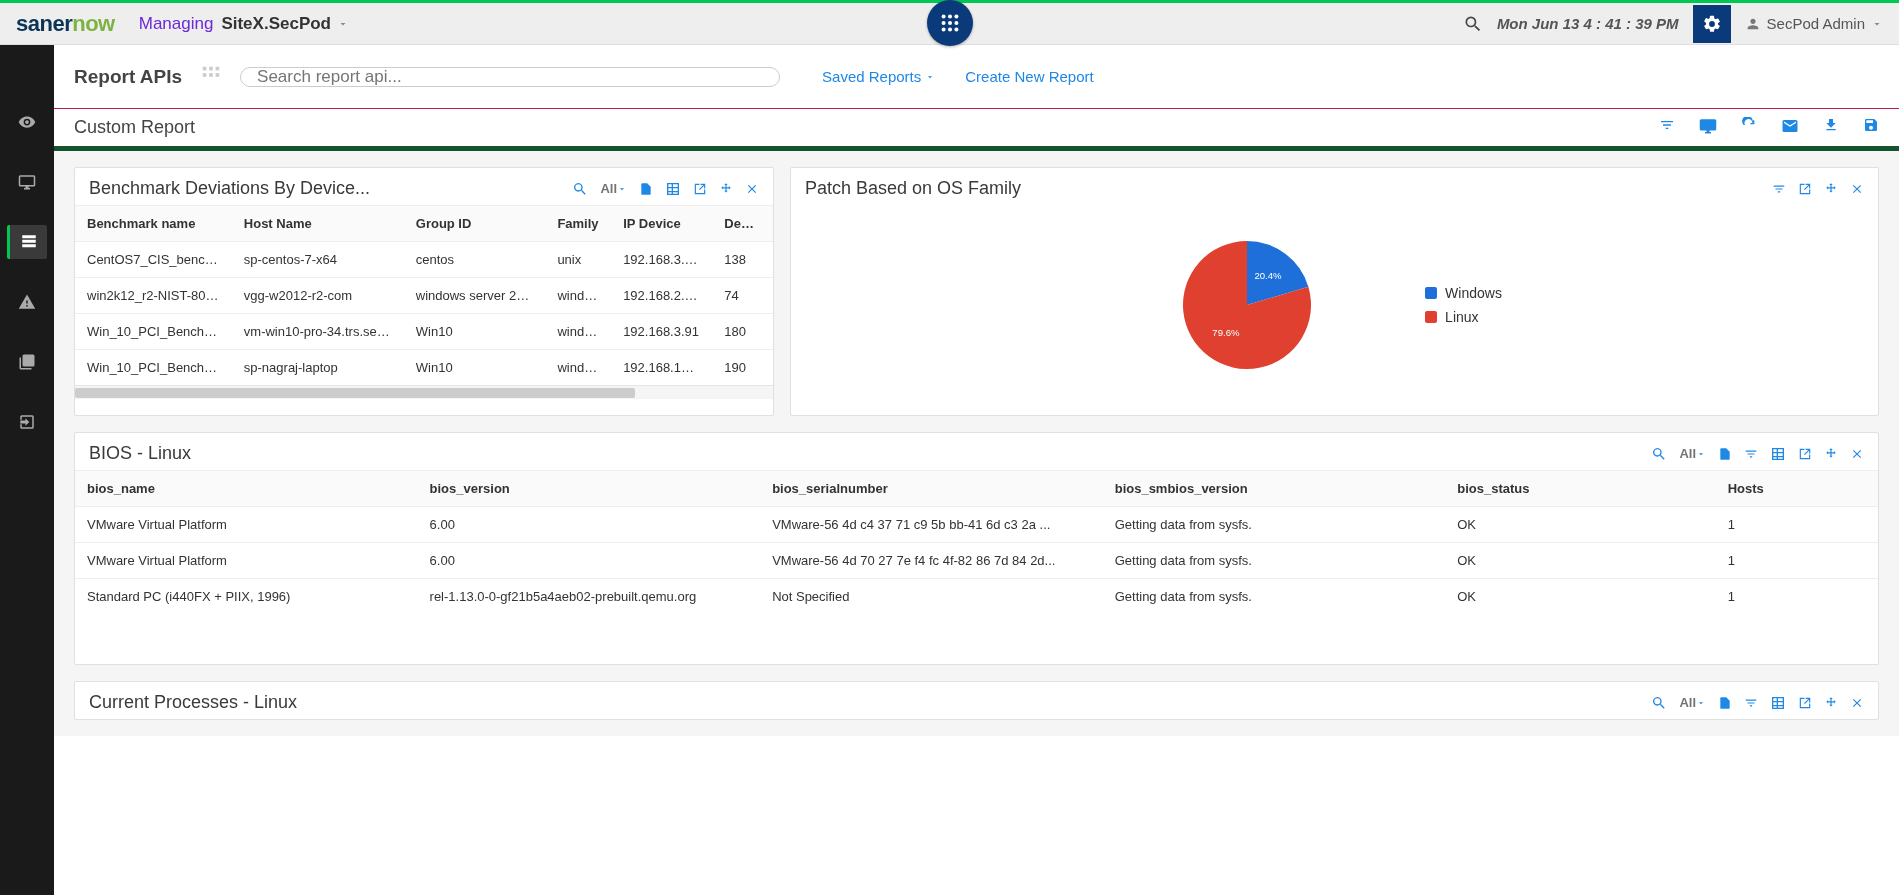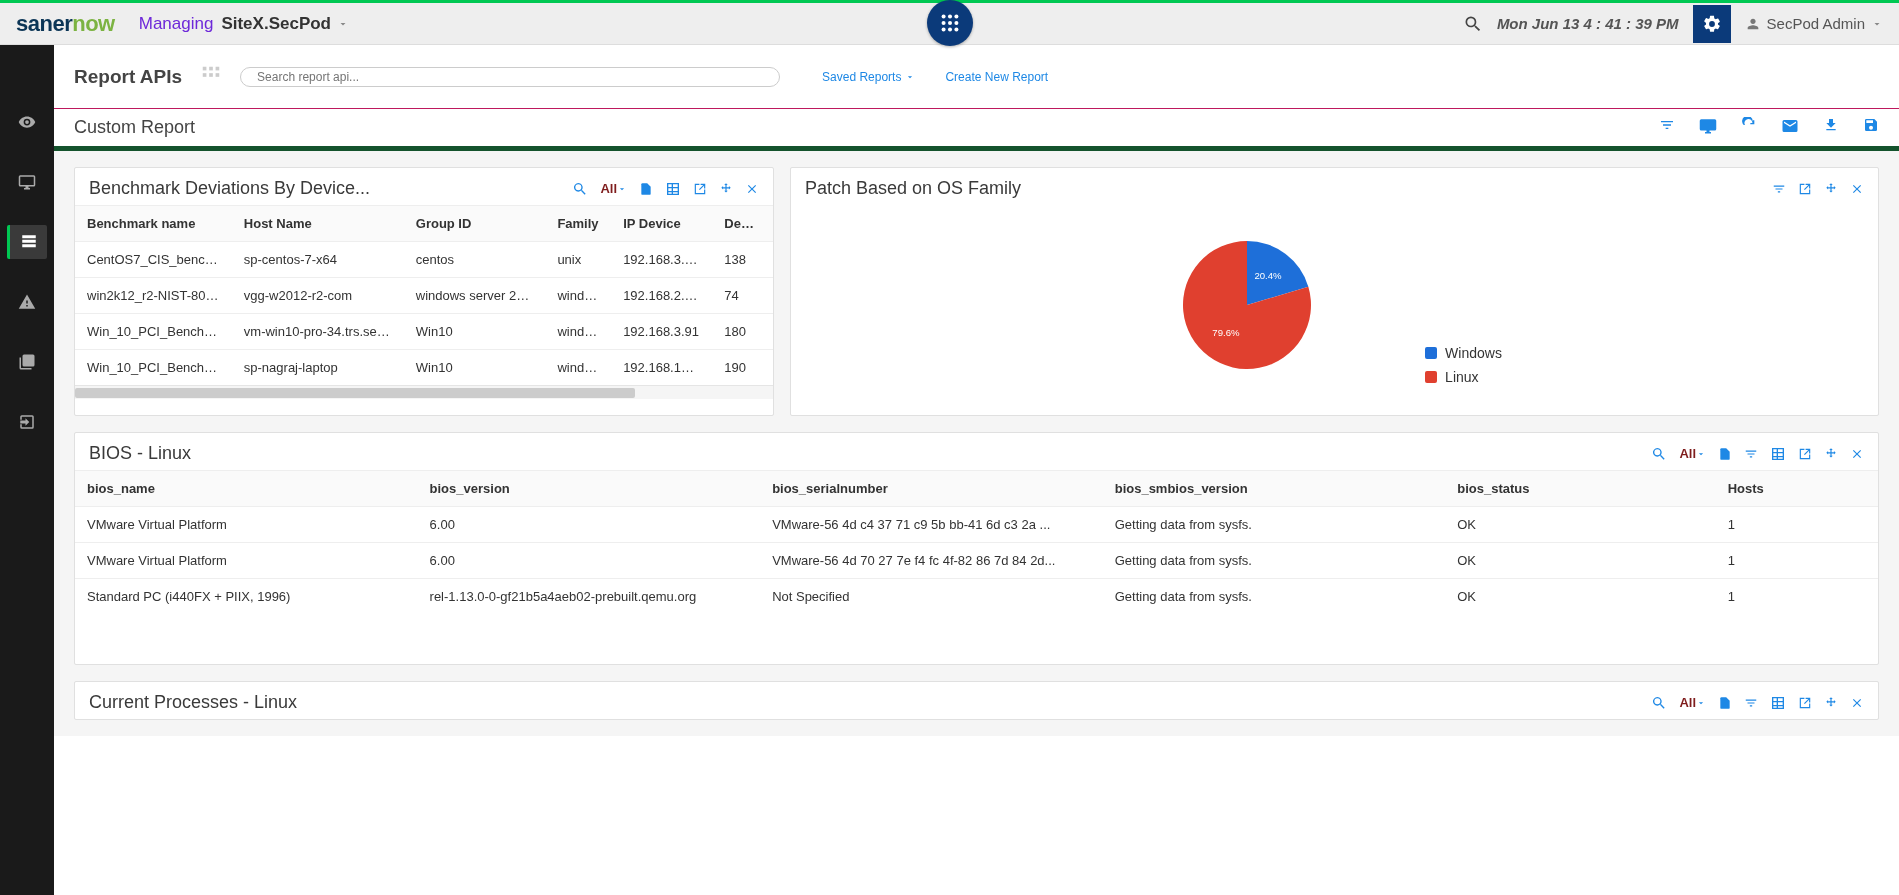--- a/index.html
+++ b/index.html
@@ -22,45 +22,45 @@
 .user { display: flex; align-items: center; gap: 6px; cursor: pointer; color: #555; font-size: 15px;}
 .body { flex: 1; display: flex; overflow: hidden; }
 .sidebar { width: 54px; background: #1a1a1a; display: flex; flex-direction: column; align-items: center; padding-top: 60px; gap: 26px; }
 .sidebar .nav-item { width: 40px; height: 34px; display: flex; align-items: center; justify-content: center; color: #aaa; cursor: pointer; border-radius: 2px; }
 .sidebar .nav-item.active { background: #3a3a3a; color: #fff; border-left: 3px solid #00c853; }
 .main { flex: 1; overflow-y: auto; background: #fff; }
 .toolbar { height: 64px; display: flex; align-items: center; padding: 0 20px; border-bottom: 1px solid #be185d; gap: 18px; }
 .toolbar .page-h { font-size: 19px; font-weight: 600; color: #444; }
 .apps-grid-icon { color: #ccc; cursor: pointer; }
 .search-wrap { position: relative; }
-.search { width: 540px; height: 20px; border: 1px solid #ccc; border-radius: 17px; padding: 0 16px; font-size: 12px; outline: none; color: #666; }
+.search { width: 540px; height: 20px; border: 1px solid #ccc; border-radius: 17px; padding: 0 16px; font-size: 17px; outline: none; color: #666; }
 .toolbar .links { margin-left: 24px; display: flex; gap: 30px; }
-.toolbar .links a { color: #1e88e5; text-decoration: none; font-size: 12px; cursor: pointer; display: inline-flex; align-items: center; gap: 4px; }
+.toolbar .links a { color: #1e88e5; text-decoration: none; font-size: 15px; cursor: pointer; display: inline-flex; align-items: center; gap: 4px; }
 .sub-toolbar { height: 42px; border-bottom: 5px solid #14532d; display: flex; align-items: center; padding: 0 20px; }
 .sub-toolbar .title { font-size: 18px; font-weight: 500; color: #444; }
 .sub-toolbar .actions { margin-left: auto; display: flex; gap: 24px; color: #1e88e5; }
 .sub-toolbar .actions span { cursor: pointer; }
 .content { padding: 16px 20px; background: #f5f5f5; display: flex; flex-direction: column; gap: 16px; }
 .row-panels { display: flex; gap: 16px; }
 .panel { background: #fff; border: 1px solid #e0e0e0; border-radius: 2px; }
 .panel.half-left { width: 700px; }
 .panel.half-right { flex: 1; }
 .panel.full { width: 100%; }
 .panel-head { display: flex; align-items: center; padding: 10px 14px 6px; border-bottom: 0; }
 .panel-head .ptitle { font-size: 18px; font-weight: 500; color: #3a3a3a; }
 .panel-head .ptools { margin-left: auto; display: flex; gap: 12px; align-items: center; color: #1e88e5; }
 .panel-head .ptools span { cursor: pointer; display:inline-flex; align-items:center; }
-.all-dd { color:#7f1d1d; font-size:13px; font-weight:600; }
+.all-dd { color:#737373; font-size:13px; font-weight:600; }
 table { width: 100%; border-collapse: collapse; table-layout: fixed; }
 th, td { text-align: left; padding: 10px 12px; border-top: 1px solid #eee; font-size: 13px; overflow: hidden; text-overflow: ellipsis; white-space: nowrap; }
 th { background: #fafafa; font-weight: 700; color: #333; }
 .table-wrap { overflow-x: hidden; position: relative; }
 .hscroll { height: 14px; background: #f5f5f5; border-top: 1px solid #e5e5e5; position: relative; }
 .hscroll .thumb { position: absolute; left: 0; top: 2px; height: 10px; width: 560px; background: #ccc; border-radius: 2px; }
-.pie-area { display: flex; padding: 20px 40px 30px; align-items: flex-end; justify-content: center; gap: 98px; }
+.pie-area { display: flex; padding: 20px 40px 30px; align-items: center; justify-content: center; gap: 98px; }
 .legend { display: flex; flex-direction: column; gap: 8px; font-size: 14px; color: #333; }
 .legend-item { display: flex; align-items: center; gap: 8px; }
 .swatch { width: 12px; height: 12px; border-radius: 2px; }
 .pie-svg { width: 160px; }
 .chev { display:inline-block; }
 </style>
 </head>
 <body>
 
 <div class="app">

